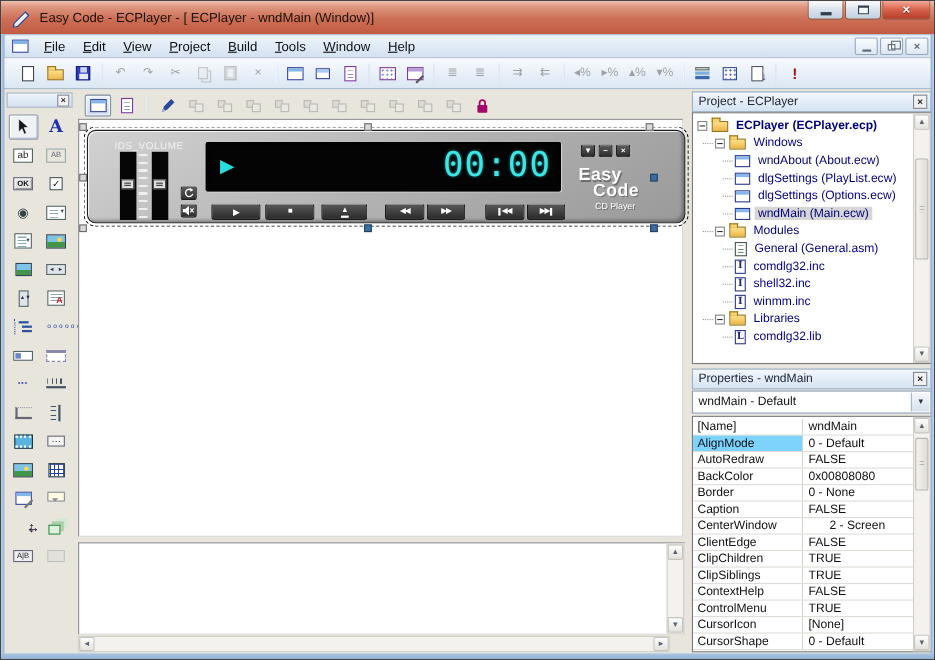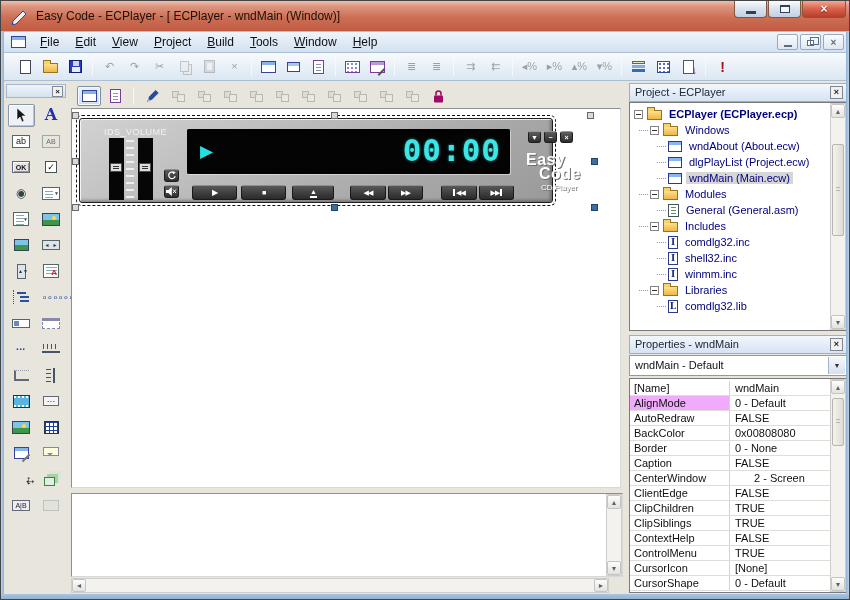--- a/index.html
+++ b/index.html
@@ -145,40 +145,40 @@
   .pal-cell.pressed{border:1px solid #8a98aa;background:#eef2f7;box-shadow:inset 1px 1px 0 #fff, inset -1px -1px 0 #b8c4d2;border-radius:2px;}
   .pal-cell.dis{opacity:.55;}
 
   
   .design-toolbar{position:absolute;left:76px;top:84px;height:22px;display:flex;align-items:center;gap:2px;}
   .design-toolbar .tbtn{width:24px;height:20px;}
 
   
   .form-area{position:absolute;left:70px;top:107px;width:550px;height:380px;background:#fff;
     border:1px solid #8f8f8f;border-right-color:#d8d8d8;border-bottom-color:#d8d8d8;}
-  .player{position:absolute;left:78px;top:117px;width:474px;height:85px;border-radius:3px;
+  .player{position:absolute;left:78px;top:117px;width:544px;height:85px;border-radius:8px;
     background:linear-gradient(150deg,#d2d2d2,#a8a8a8 70%,#9a9a9a);
     border:1px solid #1e1e1e;outline:1px dashed #111;outline-offset:2px;
     box-shadow:inset 1px 1px 0 rgba(255,255,255,.8), inset -2px -2px 3px rgba(0,0,0,.3);}
   .vol-label{position:absolute;left:24px;top:8px;font-size:9px;color:#f2f2f2;letter-spacing:.5px;}
   .vtrack{position:absolute;top:19px;width:15px;height:62px;background:#060606;}
   .vtrack.t1{left:29px;}.vtrack.t2{left:58px;}
   .vhandle{position:absolute;left:1px;top:25px;width:12px;height:9px;background:#dedede;border:1px solid #4a4a4a;}
   .vhandle::after{content:'';position:absolute;left:2px;right:2px;top:2px;height:1px;background:#333;box-shadow:0 2px 0 #333;}
   .vticks{position:absolute;left:46px;top:21px;width:8px;height:59px;
     background:repeating-linear-gradient(#efefef 0 2px,transparent 2px 7px);}
   .sbtn{position:absolute;left:84px;width:15px;height:13px;border-radius:3px;
     background:linear-gradient(#5e5e5e,#2e2e2e);border:1px solid #1c1c1c;border-top-color:#8e8e8e;
     display:flex;align-items:center;justify-content:center;}
   .sbtn.loop{top:50px;}.sbtn.mute{top:66px;}
   .lcd{position:absolute;left:107px;top:10px;width:323px;height:45px;background:#040404;border-radius:2px;
     box-shadow:inset 0 0 5px #000, 1px 1px 0 rgba(255,255,255,.45);}
   .lcd-play{position:absolute;left:13px;top:12px;font-size:17px;color:#27dede;}
   .lcd-time{position:absolute;right:9px;top:3px;font-family:"DejaVu Sans Mono","Liberation Mono",monospace;
-    font-weight:bold;font-size:31px;color:#3ae6e6;letter-spacing:1px;text-shadow:0 0 3px rgba(58,230,230,.55);}
+    font-weight:normal;font-size:31px;color:#3ae6e6;letter-spacing:1px;text-shadow:0 0 3px rgba(58,230,230,.55);}
   .pwbtns{position:absolute;left:448px;top:12px;display:flex;gap:3px;}
   .pwb{width:13px;height:12px;border-radius:3px;background:linear-gradient(#5e5e5e,#2c2c2c);
     border:1px solid #1c1c1c;border-top-color:#979797;display:flex;align-items:center;justify-content:center;}
   .pwb .glyph{font-size:7px;color:#fff;font-weight:bold;}
   .logo{position:absolute;left:446px;top:33px;color:#fff;text-shadow:1px 1px 0 #6e6e6e;line-height:1;}
   .logo-l1{font-size:16px;font-weight:bold;letter-spacing:.5px;}
   .logo-l2{font-size:16px;font-weight:bold;margin:-2px 0 0 13px;letter-spacing:.5px;}
   .logo-l3{font-size:8px;margin:2px 0 12px 15px;}
   .pbtn{position:absolute;top:66px;height:15px;border-radius:3px;display:flex;align-items:center;justify-content:center;
     background:linear-gradient(#585858,#2a2a2a);border:1px solid #191919;border-top-color:#8e8e8e;}
@@ -251,21 +251,21 @@
   .prop-head{top:334px;}
   .prop-sel{position:absolute;left:628px;top:354px;width:218px;height:21px;background:#fff;
     border:1px solid #8a9ab0;font-size:11px;color:#111;line-height:19px;padding-left:5px;}
   .dd-btn{position:absolute;right:1px;top:1px;width:17px;height:17px;
     background:linear-gradient(#f3f7fb,#d7e1ed);border-left:1px solid #a2b2c6;
     display:flex;align-items:center;justify-content:center;font-size:7px;color:#333;}
   .prop-grid{position:absolute;left:628px;top:377px;width:258px;height:215px;background:#fff;
     border:1px solid #7a7a7a;padding-top:2px;}
   .prow{height:15px;display:flex;align-items:center;font-size:11px;color:#101010;border-bottom:1px solid #deddd8;}
   .pname{width:100px;padding-left:4px;border-right:1px solid #d4d3cf;align-self:stretch;display:flex;align-items:center;}
-  .prow.sel .pname{background:#f0abfc;}
+  .prow.sel .pname{background:#7dd3fc;}
   .pval{padding-left:5px;flex:1;display:flex;align-items:center;}
   .pedit{width:15px;height:12px;background:#e9e8e4;border:1px solid #9a9a94;font-size:8px;line-height:8px;
     text-align:center;color:#222;margin-right:20px;}
   .prop-vsb{left:829px;top:378px;width:16px;height:213px;}
 
   
   .b-side{position:absolute;top:30px;width:3px;height:564px;background:linear-gradient(90deg,#bcd2ea,#8fb1d6);}
   .b-left{left:0;}.b-right{right:0;background:linear-gradient(90deg,#8fb1d6,#bcd2ea);}
   .b-bottom{position:absolute;left:0;top:593px;width:850px;height:7px;background:linear-gradient(#a9c4e2,#88aacf);}
 </style>
@@ -720,39 +720,38 @@
         <span class="expander" data-name="tree-collapse-icon"></span>
         <span class="ticon t-folder" data-name="folder-icon"></span>
         <span class="tlabel" data-name="tree-item-label">Windows</span>
       </div>
       <div class="trow lvl2" data-name="tree-item-wndabout">
         <span class="ticon t-window" data-name="window-icon"></span>
         <span class="tlabel" data-name="tree-item-label">wndAbout (About.ecw)</span>
       </div>
       <div class="trow lvl2" data-name="tree-item-dlgplaylist">
         <span class="ticon t-window" data-name="window-icon"></span>
-        <span class="tlabel" data-name="tree-item-label">dlgPlayList (Project.ecw)</span>
+        <span class="tlabel" data-name="tree-item-label">dlgSettings (PlayList.ecw)</span>
+      </div>
+      <div class="trow lvl2" data-name="tree-item-dlgsettings">
+        <span class="ticon t-window" data-name="window-icon"></span>
+        <span class="tlabel" data-name="tree-item-label">dlgSettings (Options.ecw)</span>
       </div>
       <div class="trow lvl2 sel" data-name="tree-item-wndmain">
         <span class="ticon t-window" data-name="window-icon"></span>
         <span class="tlabel" data-name="tree-item-label">wndMain (Main.ecw)</span>
       </div>
       <div class="trow lvl1" data-name="tree-item-modules">
         <span class="expander" data-name="tree-collapse-icon"></span>
         <span class="ticon t-folder" data-name="folder-icon"></span>
         <span class="tlabel" data-name="tree-item-label">Modules</span>
       </div>
       <div class="trow lvl2" data-name="tree-item-general">
         <span class="ticon t-asm" data-name="asm-icon"></span>
         <span class="tlabel" data-name="tree-item-label">General (General.asm)</span>
-      </div>
-      <div class="trow lvl1" data-name="tree-item-includes">
-        <span class="expander" data-name="tree-collapse-icon"></span>
-        <span class="ticon t-folder" data-name="folder-icon"></span>
-        <span class="tlabel" data-name="tree-item-label">Includes</span>
       </div>
       <div class="trow lvl2" data-name="tree-item-comdlg32inc">
         <span class="ticon t-inc" data-name="inc-icon">
           <span class="glyph">I</span>
         </span>
         <span class="tlabel" data-name="tree-item-label">comdlg32.inc</span>
       </div>
       <div class="trow lvl2" data-name="tree-item-shell32inc">
         <span class="ticon t-inc" data-name="inc-icon">
           <span class="glyph">I</span>

